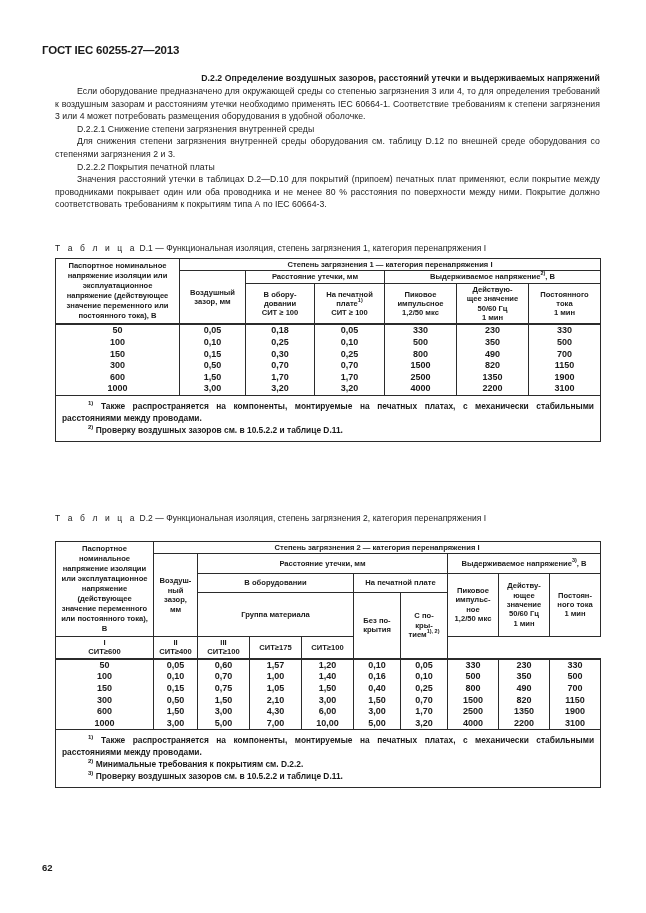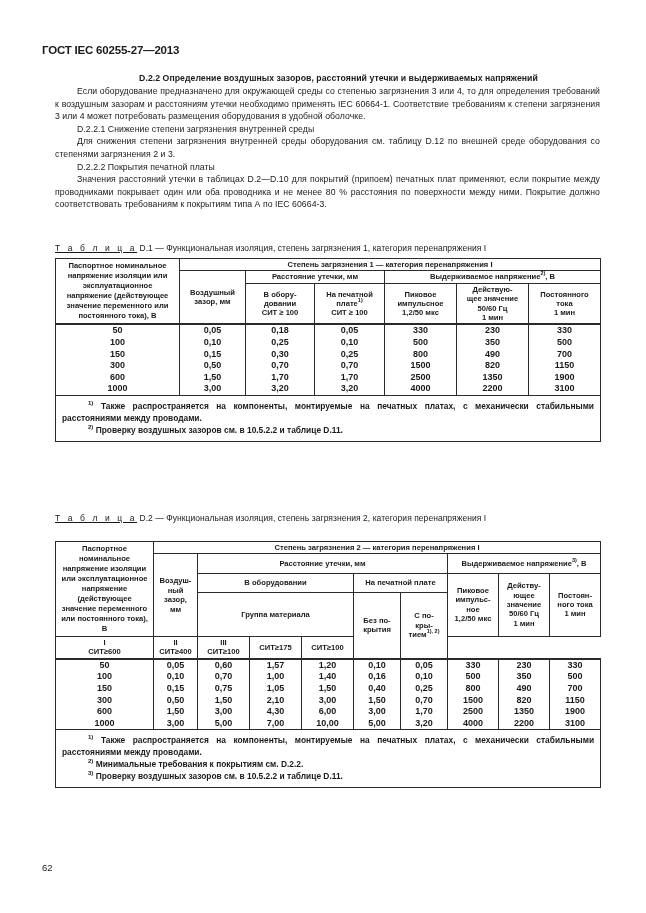--- a/index.html
+++ b/index.html
@@ -45,39 +45,38 @@
     font-size: 8.7px;
     line-height: 12.6px;
     text-align: justify;
     margin: 0 0 0 0;
     letter-spacing: 0.05px;
   }
   .para.indent { text-indent: 22px; }
   .para.heading {
     font-weight: bold;
     text-indent: 22px;
-    text-align: center;
+    text-align: right;
     margin-bottom: 0.5px;
   }
   .para.subheading {
     text-indent: 22px;
     text-align: left;
   }
 
   
   .table-caption {
     position: absolute;
     left: 55px;
     font-size: 8.5px;
     white-space: nowrap;
     letter-spacing: 0.05px;
   }
   .table-caption .spaced {
     letter-spacing: 2.6px;
-    text-decoration: underline;
   }
 
   
   .gost-table {
     position: absolute;
     left: 55px;
     width: 545px;
     border-collapse: collapse;
     table-layout: fixed;
     font-size: 7.6px;
@@ -120,20 +119,21 @@
   sup { font-size: 72%; line-height: 0; }
 
   .pad-pre { padding-top: 3px; }
 
   
   .page-number {
     position: absolute;
     left: 42px;
     top: 862px;
     font-size: 9.5px;
+    font-weight: bold;
   }
 </style>
 </head>
 <body>
 
 <div class="page">
 
   <div class="running-head">ГОСТ IEC 60255-27—2013</div>
 
   <div class="body-block">

